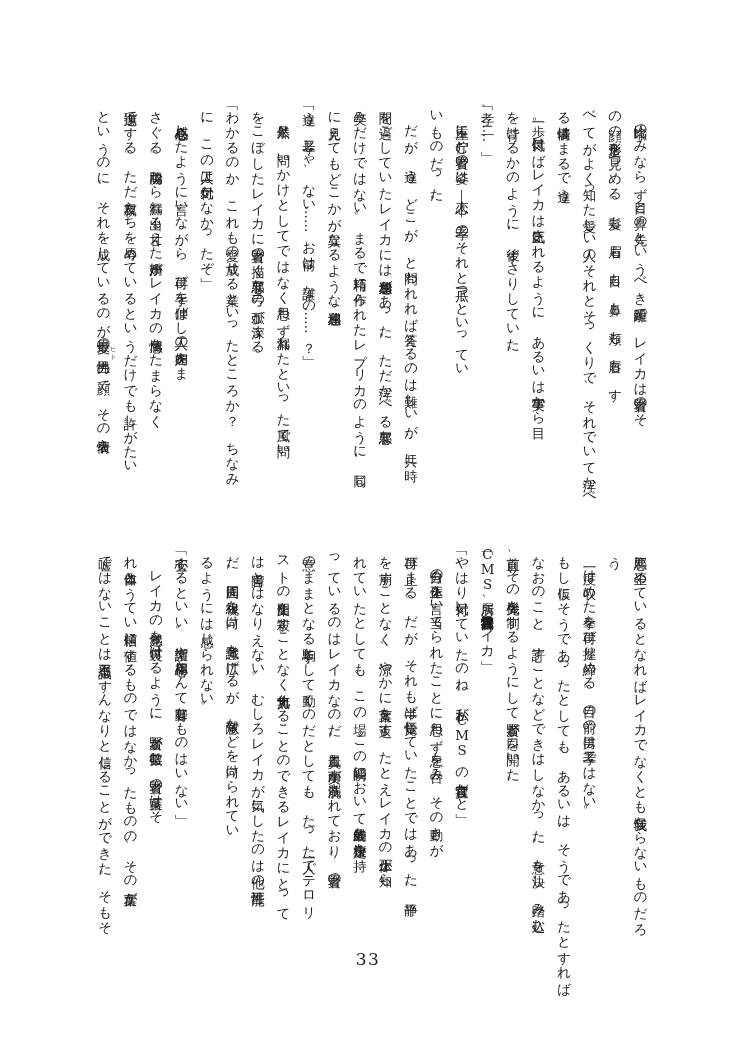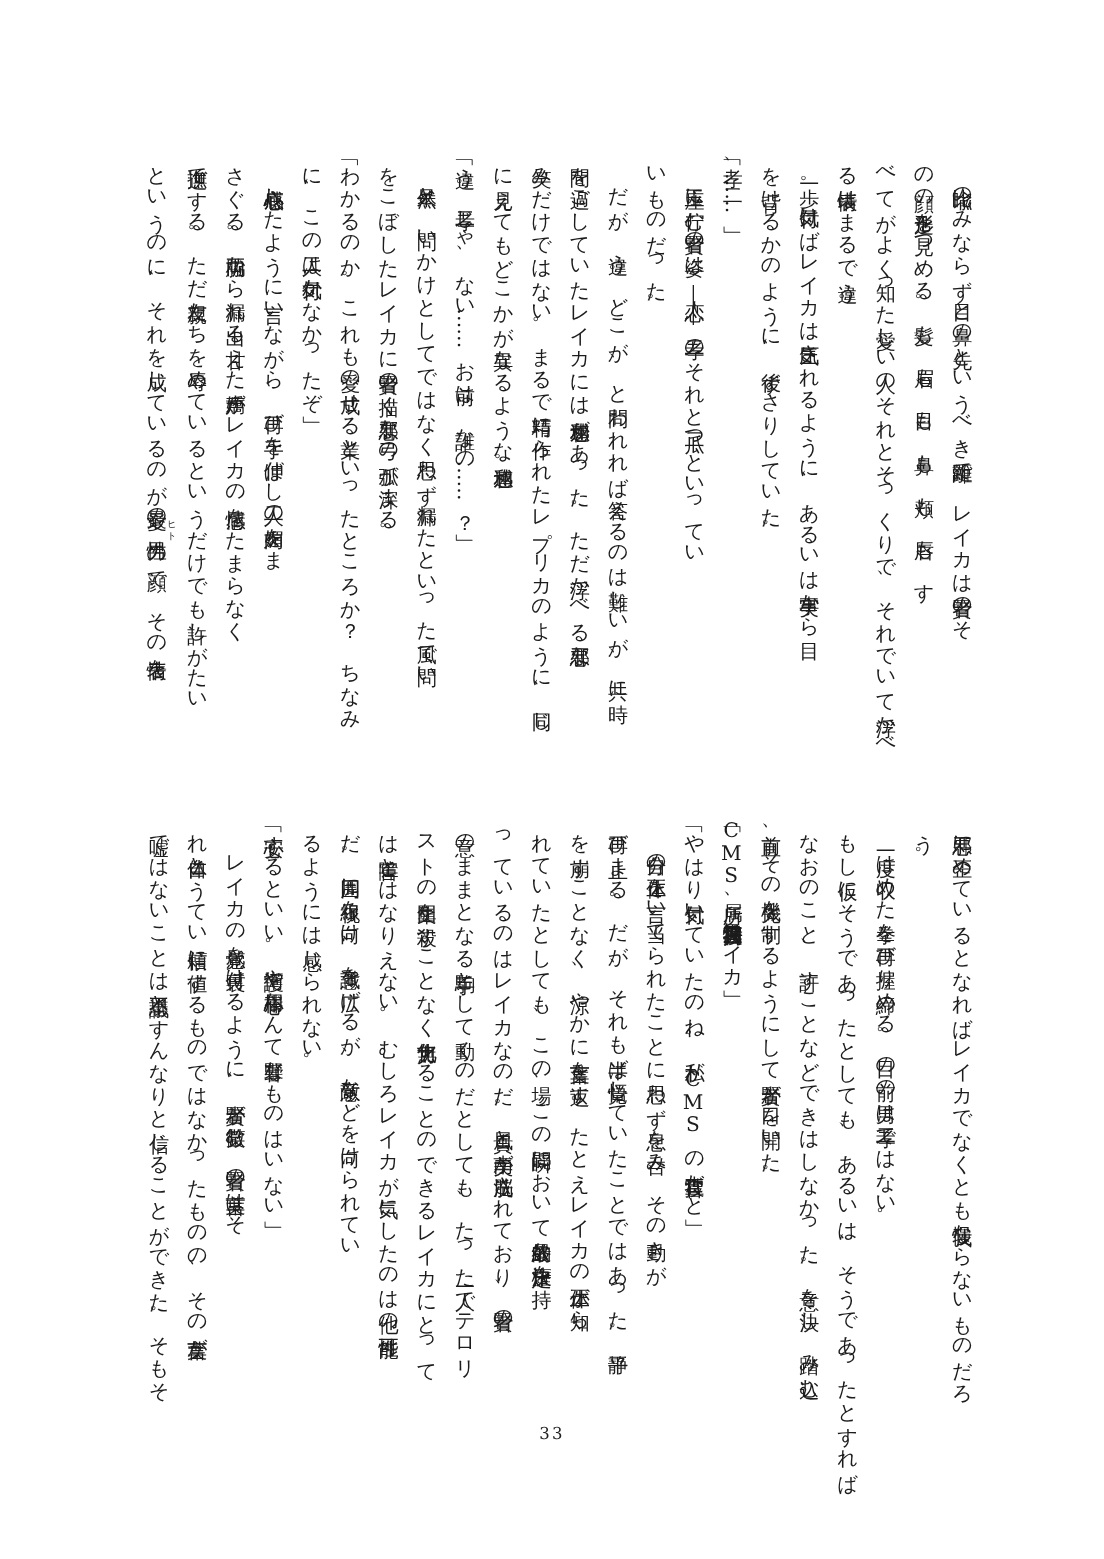--- a/index.html
+++ b/index.html
@@ -41,21 +41,21 @@
     line-height: 1;
     letter-spacing: 1px;
     color: #2a2a2a;
   }
   .page-number {
     position: absolute;
     top: 949px;
     left: 0;
     right: 0;
     text-align: center;
-    font-size: 11px;
+    font-size: 17px;
     letter-spacing: 1.5px;
     color: #1f1f1f;
   }
 </style>
 </head>
 <body>
 
 <main class="page">
   <section class="text-block block-upper">
       <p class="line">　比喩のみならず目と鼻の先というべき距離で、レイカは賢者のそ</p>

